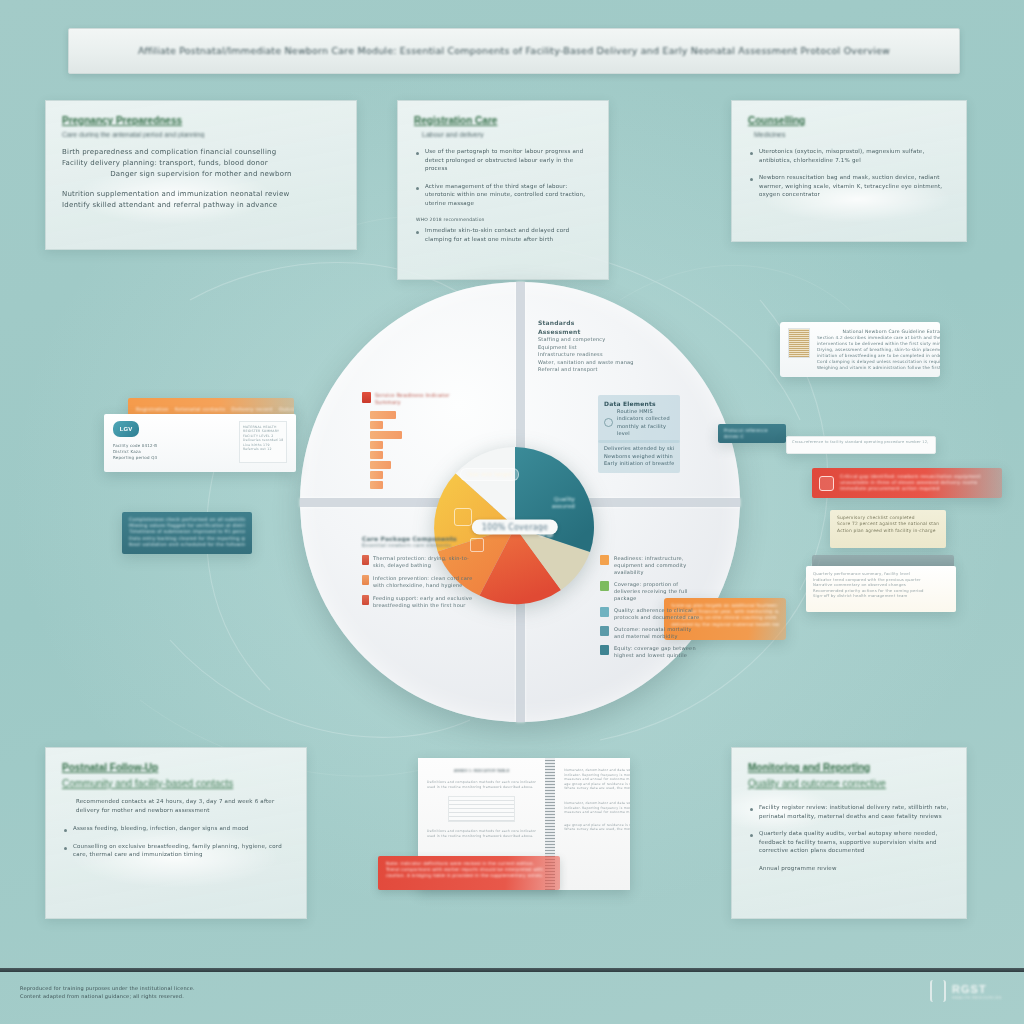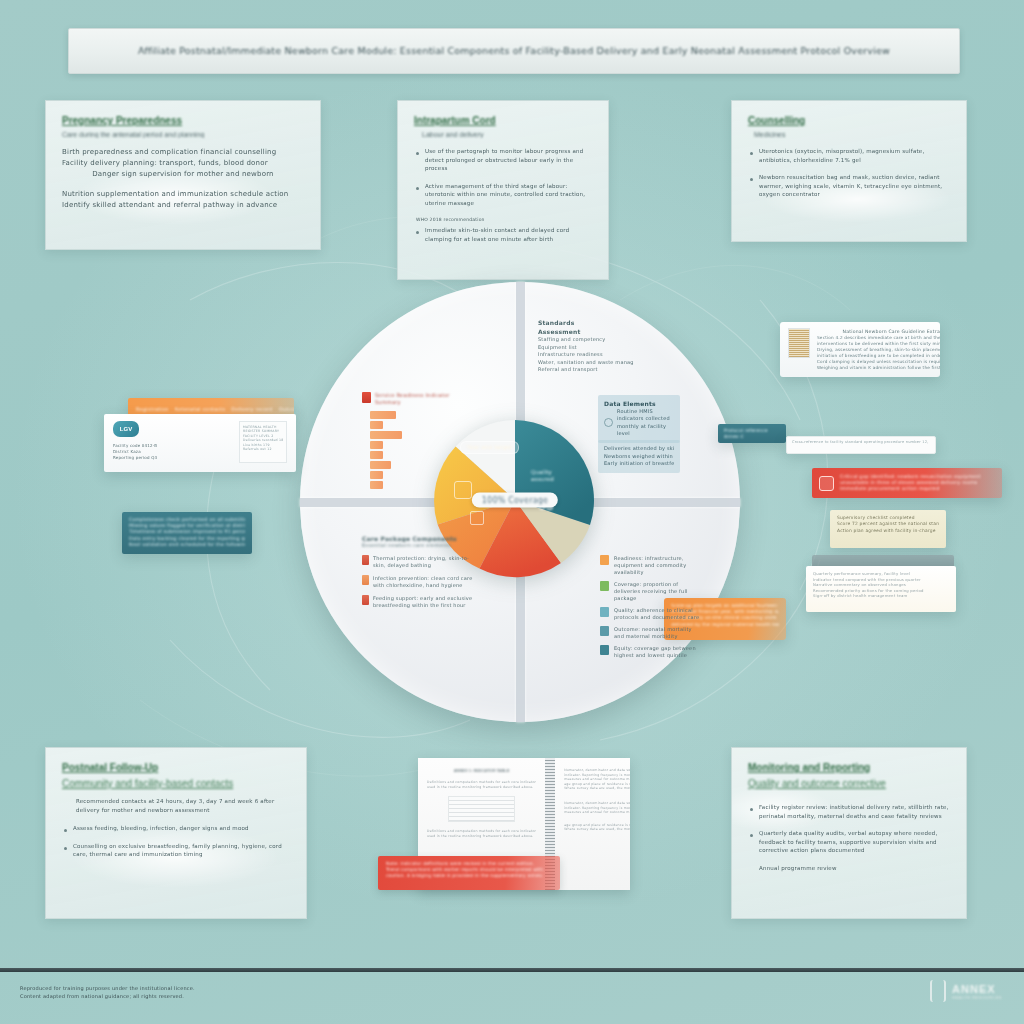--- a/index.html
+++ b/index.html
@@ -92,21 +92,21 @@
   }
   .panel .bullet .ptxt { color: #4b6165; }
 
   .glow {
     position: absolute;
     border-radius: 50%;
     background: radial-gradient(ellipse at center, rgba(255,255,255,0.85) 0%, rgba(255,255,255,0) 70%);
     pointer-events: none;
   }
 
-  #panel-tl { left: 45px;  top: 100px; width: 276px; height: 150px; }
+  #panel-tl { left: 45px;  top: 100px; width: 312px; height: 150px; }
   #panel-tc { left: 397px; top: 100px; width: 212px; height: 180px; }
   #panel-tr { left: 731px; top: 100px; width: 236px; height: 142px; }
   #panel-bl { left: 45px;  top: 747px; width: 262px; height: 172px; }
   #panel-br { left: 731px; top: 747px; width: 236px; height: 172px; }
 
   
   #big-circle {
     position: absolute;
     left: 300px; top: 282px;
     width: 440px; height: 440px;
@@ -441,26 +441,26 @@
   </div>
 
   <div class="panel" id="panel-tl">
     <div class="glow" style="left:28px; top:66px; width:200px; height:58px;"></div>
     <div class="hdr">Pregnancy Preparedness</div>
     <div class="sub">Care during the antenatal period and planning</div>
     <span class="ptxt sm">Birth preparedness and complication financial counselling</span>
     <span class="ptxt sm">Facility delivery planning: transport, funds, blood donor</span>
     <span class="ptxt sm" style="text-align:center">Danger sign supervision for mother and newborn</span>
     <div style="height:9px"></div>
-    <span class="ptxt sm">Nutrition supplementation and immunization schedule action</span>
+    <span class="ptxt sm">Nutrition supplementation and immunization neonatal review</span>
     <span class="ptxt sm">Identify skilled attendant and referral pathway in advance</span>
   </div>
 
   <div class="panel" id="panel-tc">
-    <div class="hdr">Intrapartum Cord</div>
+    <div class="hdr">Registration Care</div>
     <div class="sub" style="margin-left:8px">Labour and delivery</div>
     <div class="bullet">
       <span class="ptxt xs" style="white-space:normal">Use of the partograph to monitor labour progress and detect prolonged or obstructed labour early in the process</span>
     </div>
     <div class="bullet">
       <span class="ptxt xs" style="white-space:normal">Active management of the third stage of labour: uterotonic within one minute, controlled cord traction, uterine massage</span>
     </div>
     <div style="margin-left:2px; margin-bottom:3px;">
       <span class="ptxt" style="font-size:4.5px;line-height:7px;">WHO 2018 recommendation</span>
     </div>
@@ -591,21 +591,21 @@
     <div class="row">
       <div class="sw" style="background:#5a9aa8"></div>
       <span class="ptxt" style="white-space:normal">Outcome: neonatal mortality and maternal morbidity</span>
     </div>
     <div class="row">
       <div class="sw" style="background:#3f8492"></div>
       <span class="ptxt" style="white-space:normal">Equity: coverage gap between highest and lowest quintile</span>
     </div>
   </div>
 
-  <div id="pie-wrap" style="left:515px; top:500px; margin-left:-85px; margin-top:-85px;">
+  <div id="pie-wrap" style="left:515px; top:527px; margin-left:-85px; margin-top:-85px;text-align:right;">
     <svg width="170" height="170" viewBox="0 0 170 170">
       <defs>
         <linearGradient id="gGold" x1="0" y1="0" x2="1" y2="1">
           <stop offset="0%" stop-color="#f7c948"></stop>
             <stop offset="100%" stop-color="#f2a93f"></stop>
         </linearGradient>
         <linearGradient id="gOrange" x1="0" y1="0" x2="1" y2="1">
           <stop offset="0%" stop-color="#f29a48"></stop>
             <stop offset="100%" stop-color="#ef7d3e"></stop>
         </linearGradient>
@@ -780,18 +780,18 @@
   </div>
 
   <div id="footer-rule"></div>
   <div id="footer-text">
     <span class="ptxt">Reproduced for training purposes under the institutional licence.</span>
     <span class="ptxt">Content adapted from national guidance; all rights reserved.</span>
   </div>
   <div id="footer-logo">
     <div class="mark"></div>
     <div class="wordmark">
-      <div class="w">ANNEX</div>
+      <div class="w">RGST</div>
       <div class="s">HEALTH RESOURCES</div>
     </div>
   </div>
 
 </div>
 
 </body></html>

